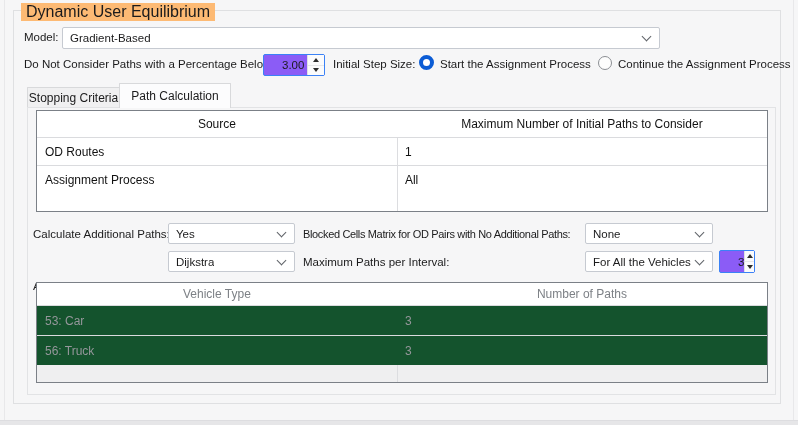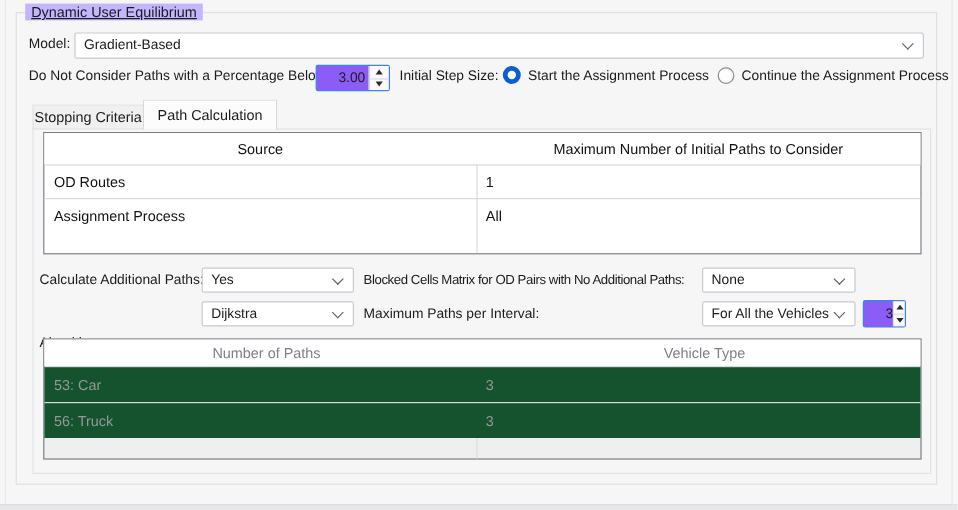--- a/index.html
+++ b/index.html
@@ -12,21 +12,21 @@
   .abs{position:absolute;}
   .nowrap{white-space:nowrap;}
   .tight{font-size:11px;letter-spacing:-0.35px;}
 
   
   .edge-left{left:4px;top:0;width:1px;height:425px;background:#e8e8ea;}
   .edge-right{left:793px;top:0;width:1px;height:425px;background:#e8e8ea;}
   .edge-bottom{left:0;top:420px;width:798px;height:5px;background:#e6e6e8;border-top:1px solid #dddde0;}
 
   .groupbox{left:13px;top:10px;width:768px;height:394px;border:1px solid #dfe0e2;box-sizing:border-box;}
-  .group-title{left:21px;top:3px;background:#c4b5fd;padding:0 5px;font-size:12px;text-decoration:underline;}
+  .group-title{left:21px;top:3px;background:#fdba74;padding:0 5px;font-size:16px;}
 
   
   .combo{
     background:#ffffff;border:1px solid #c6cad1;border-radius:2px;box-sizing:border-box;
     display:flex;align-items:center;padding:0 20px 0 7px;height:22px;
   }
   .combo .val{overflow:hidden;white-space:nowrap;font-size:11.5px;}
   .chev{
     position:absolute;right:9px;top:50%;width:6px;height:6px;margin-top:-5px;
     border-right:1.4px solid #5f6368;border-bottom:1.4px solid #5f6368;
@@ -75,21 +75,21 @@
 <body>
 
 <div class="abs edge-left"></div>
 <div class="abs edge-right"></div>
 <div class="abs edge-bottom"></div>
 
 <div class="abs groupbox"></div>
 <div class="abs group-title">Dynamic User Equilibrium</div>
 
 <div class="abs nowrap" style="left:24px;top:31px;">Model:</div>
-<div class="abs combo" style="left:62px;top:27px;width:708px;">
+<div class="abs combo" style="left:62px;top:27px;width:598px;">
   <span class="val">Gradient-Based</span>
   <span class="chev"></span>
 </div>
 
 <div class="abs nowrap" style="left:24px;top:58px;">Do Not Consider Paths with a Percentage Below:</div>
 <div class="abs spinbox" style="left:263px;top:54px;width:62px;height:22px;">
   <div class="spin-field">3.00</div>
   <div class="spin-btns">
     <div class="spin-btn up">
         <span class="tri-up"></span>
@@ -154,22 +154,22 @@
       </div>
     <div class="spin-btn">
         <span class="tri-down"></span>
       </div>
   </div>
 </div>
 
 <div class="abs tbl" id="tbl2">
   <div class="tbl-col-divider"></div>
   <div class="tbl-header">
+    <div class="tbl-hcell hc1">Vehicle Type</div>
     <div class="tbl-hcell hc2">Number of Paths</div>
-    <div class="tbl-hcell hc1">Vehicle Type</div>
   </div>
   <div class="tbl-row">
     <div class="tbl-cell1">53: Car</div>
     <div class="tbl-cell2">3</div>
   </div>
   <div class="tbl-row">
     <div class="tbl-cell1">56: Truck</div>
     <div class="tbl-cell2">3</div>
   </div>
 </div>

